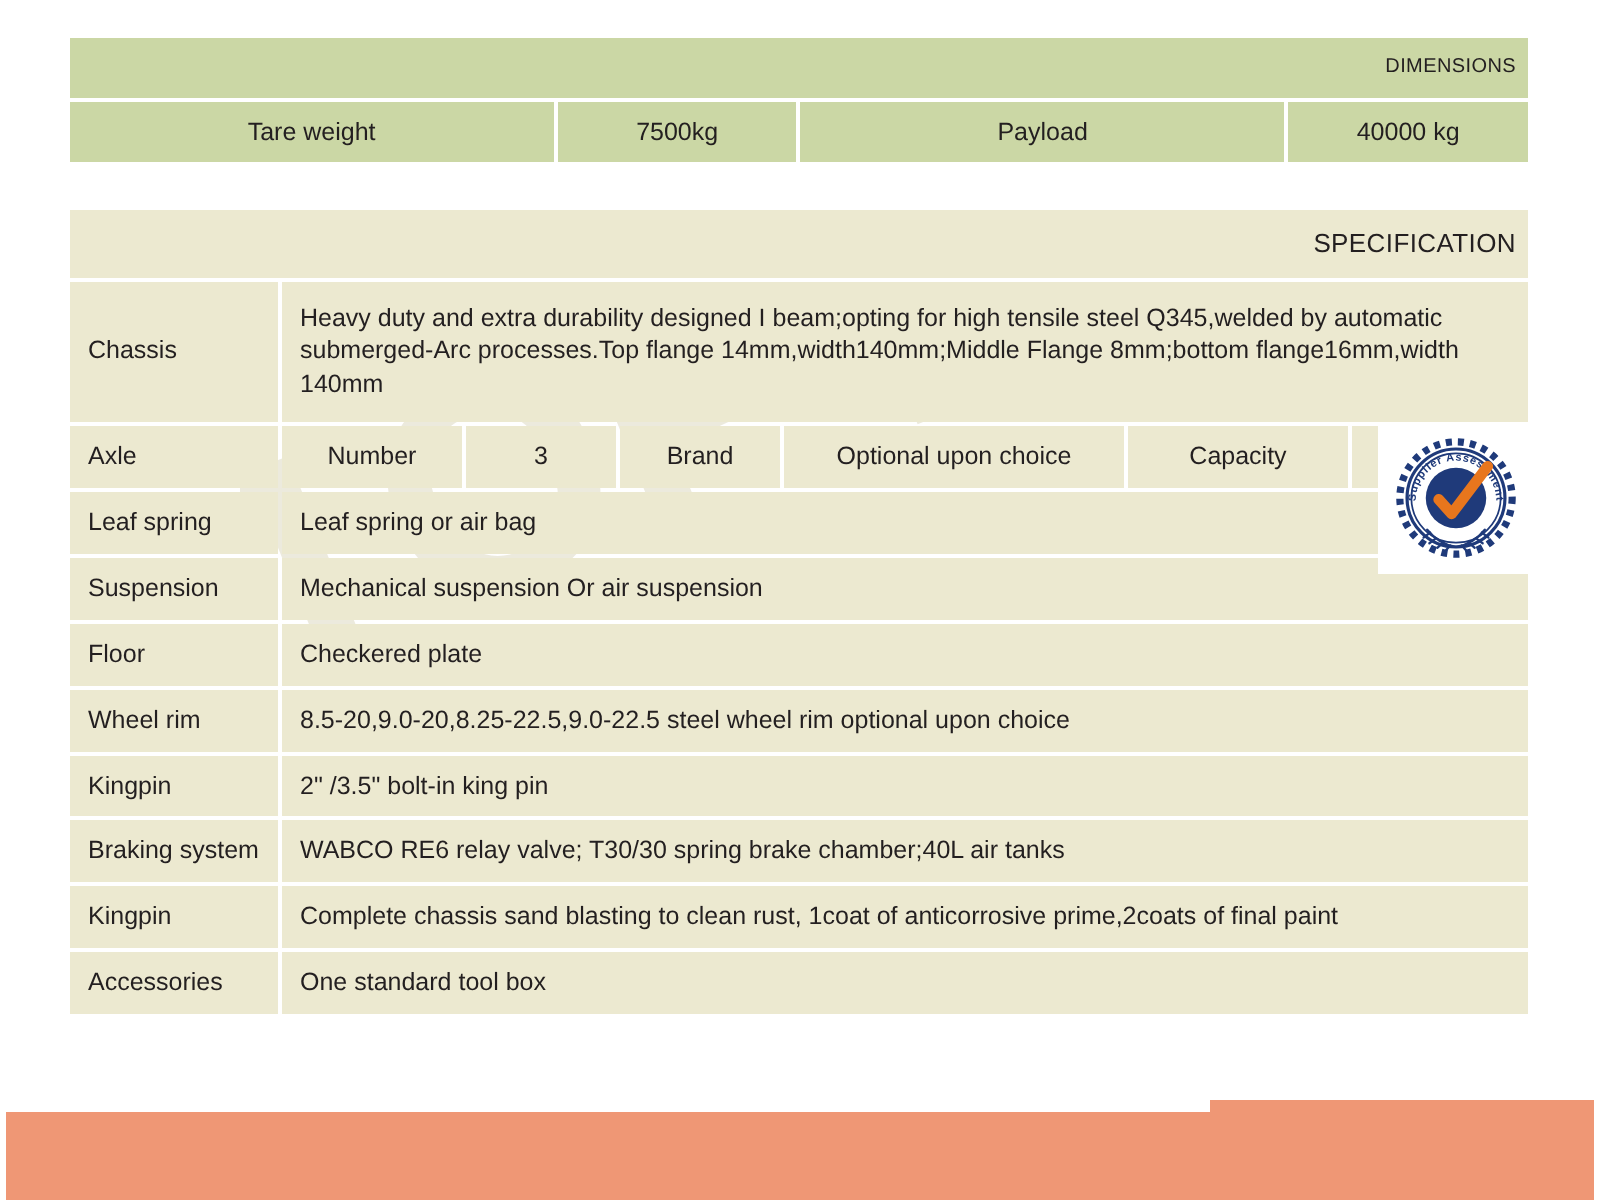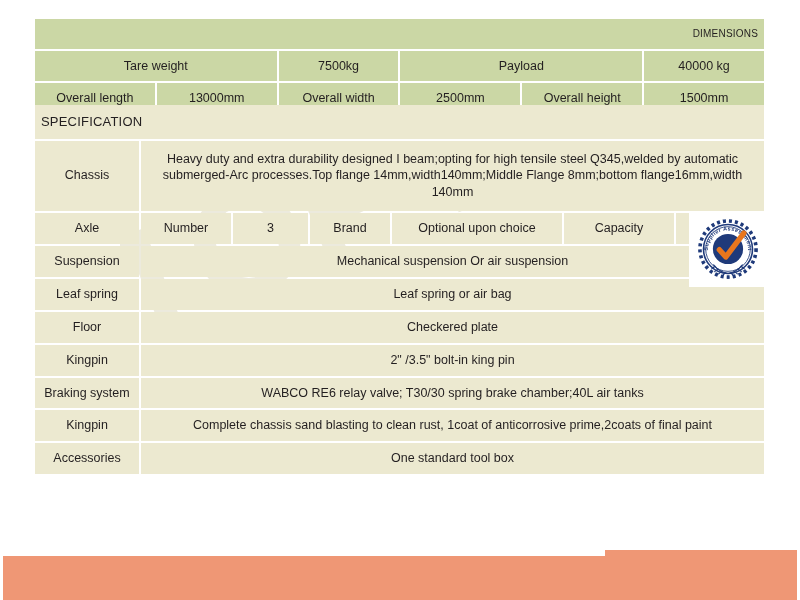--- a/index.html
+++ b/index.html
@@ -46,39 +46,38 @@
     border-collapse: separate;
     border-spacing: 2px;
     table-layout: fixed;
   }
   .tbl td {
     font-size: 12.5px;
     color: #231f20;
     padding: 7px 9px;
     line-height: 1.35;
     vertical-align: middle;
-    text-align: center;
   }
 
   
   #dimensions-table { top: 17px; }
   #dimensions-table td { background: #cbd7a5; }
   #dimensions-table .title-cell {
     text-align: right;
     font-size: 10px;
     padding: 8px 6px;
     letter-spacing: 0.2px;
   }
   #dimensions-table .c { text-align: center; }
 
   
   #specification-table { top: 103px; }
   #specification-table td { background: #ece9d0; }
   #specification-table .title-cell {
-    text-align: left;
+    text-align: right;
     font-size: 13px;
     padding: 8px 6px;
     letter-spacing: 0.2px;
   }
   #specification-table .label-cell { width: 104px; margin-left: 28px; }
   #specification-table .c { text-align: center; }
   #specification-table .tall { padding-top: 10px; padding-bottom: 10px; }
 
   
   #supplier-badge {
@@ -135,28 +134,20 @@
     </colgroup>
     <tbody>
       <tr>
         <td class="title-cell" colspan="6">DIMENSIONS</td>
       </tr>
       <tr>
         <td class="c" colspan="2">Tare weight</td>
         <td class="c" colspan="1">7500kg</td>
         <td class="c" colspan="2">Payload</td>
         <td class="c" colspan="1">40000 kg</td>
-      </tr>
-      <tr>
-        <td class="c">Overall length</td>
-        <td class="c">13000mm</td>
-        <td class="c">Overall width</td>
-        <td class="c">2500mm</td>
-        <td class="c">Overall height</td>
-        <td class="c">1500mm</td>
       </tr>
     </tbody>
   </table>
 
   <table class="tbl" id="specification-table">
     <colgroup>
       <col style="width:104px">
         <col style="width:90px">
         <col style="width:75px">
       <col style="width:80px">
@@ -178,30 +169,34 @@
         <td class="label-cell">Axle</td>
         <td class="c">Number</td>
         <td class="c">3</td>
         <td class="c">Brand</td>
         <td class="c">Optional upon choice</td>
         <td class="c">Capacity</td>
         <td class="c">13T</td>
       </tr>
 
       <tr>
+        <td class="label-cell">Leaf spring</td>
+        <td colspan="6">Leaf spring or air bag</td>
+      </tr>
+      <tr>
         <td class="label-cell">Suspension</td>
         <td colspan="6">Mechanical suspension Or air suspension</td>
       </tr>
       <tr>
-        <td class="label-cell">Leaf spring</td>
-        <td colspan="6">Leaf spring or air bag</td>
-      </tr>
-      <tr>
         <td class="label-cell">Floor</td>
         <td colspan="6">Checkered plate</td>
+      </tr>
+      <tr>
+        <td class="label-cell">Wheel rim</td>
+        <td colspan="6">8.5-20,9.0-20,8.25-22.5,9.0-22.5 steel wheel rim optional upon choice</td>
       </tr>
       <tr>
         <td class="label-cell">Kingpin</td>
         <td colspan="6">2" /3.5" bolt-in king pin</td>
       </tr>
       <tr>
         <td class="label-cell">Braking system</td>
         <td colspan="6">WABCO RE6 relay valve; T30/30 spring brake chamber;40L air tanks</td>
       </tr>
       <tr>

